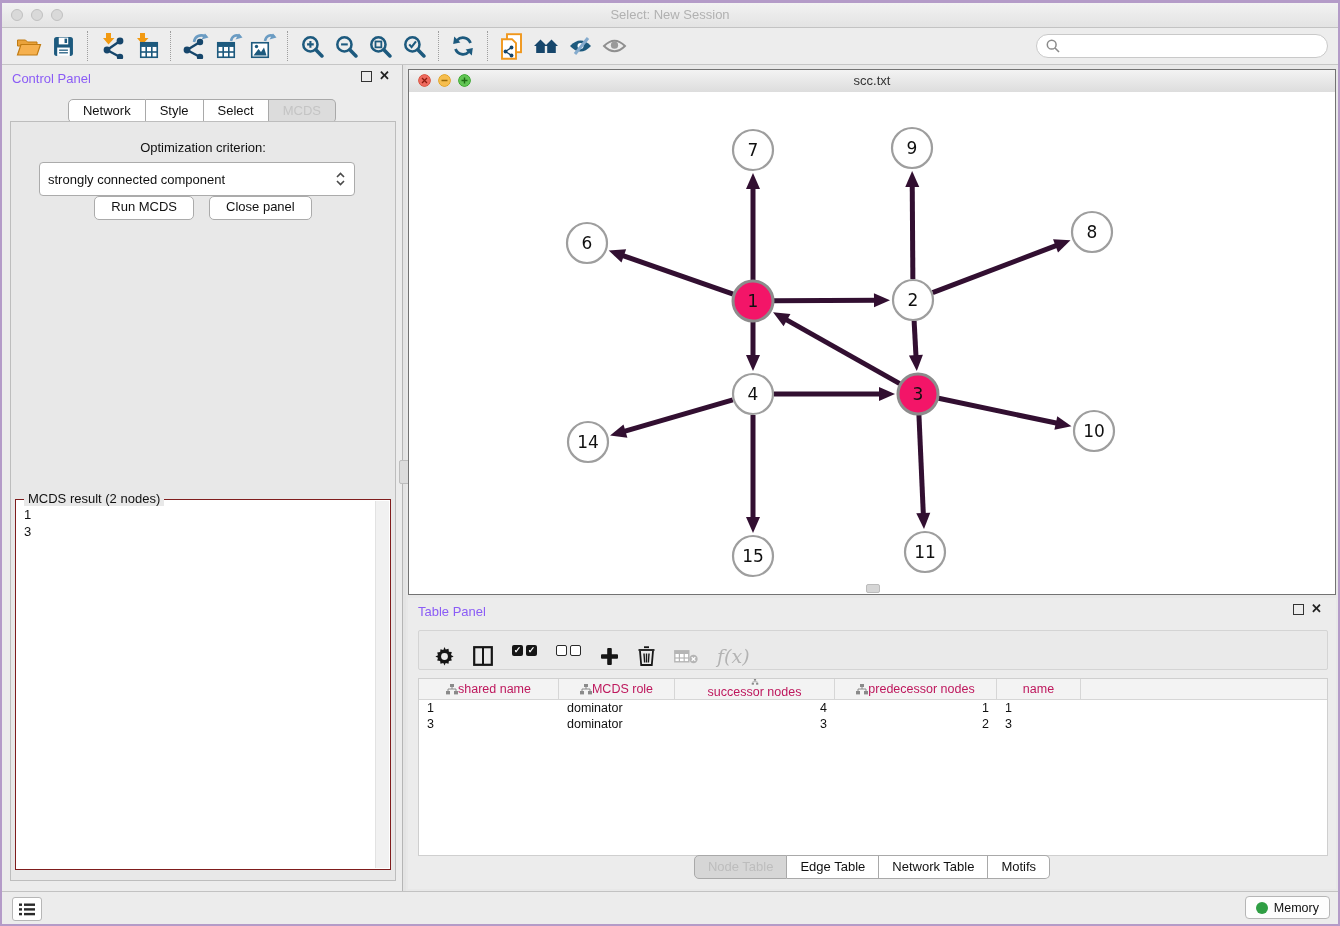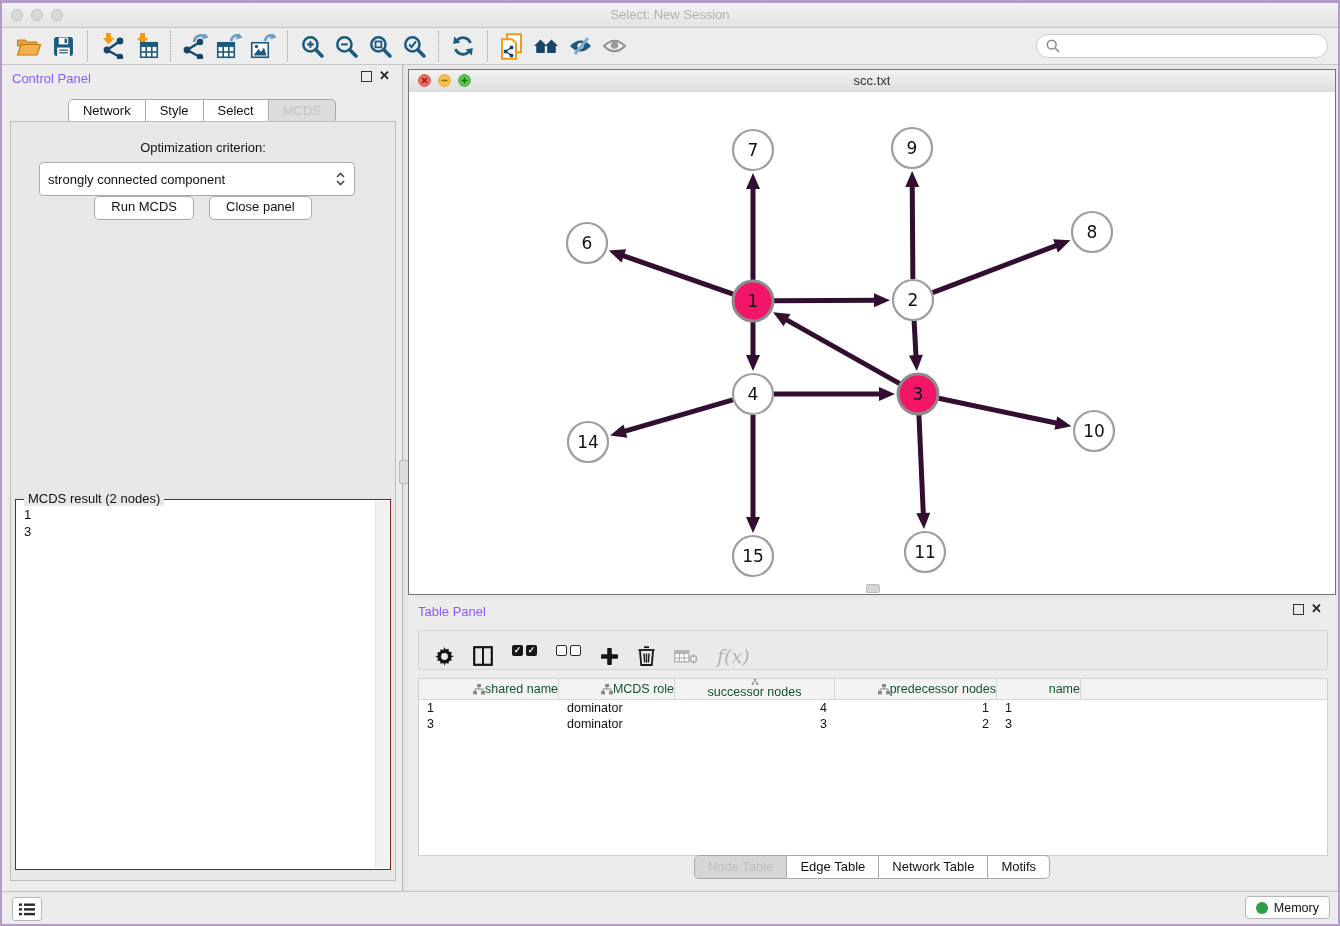--- a/index.html
+++ b/index.html
@@ -68,21 +68,21 @@
   .tp-toolbar{position:absolute;left:10px;right:8px;top:32px;height:40px;background:#eaeaea;border:1px solid #d4d4d4;border-radius:2px;display:flex;align-items:center;gap:19px;padding:0 16px;box-sizing:border-box;}
   .tp-icon{display:flex;align-items:center;justify-content:center;margin-top:12px;}
   .chk-pair{display:flex;gap:3px;}
   .chk{width:11px;height:11px;border-radius:2px;box-sizing:border-box;}
   .chk.on{background:#161616;color:#fff;font-size:9px;line-height:11px;text-align:center;font-weight:bold;}
   .chk.off{border:1.6px solid #2a2a2a;background:#fff;}
   .fx{font-family:"DejaVu Serif",serif;font-style:italic;font-size:19px;color:#b3b3b3;}
 
   .tbl{position:absolute;left:10px;right:8px;top:80px;height:176px;background:#fff;border:1px solid #cfcfcf;overflow:hidden;}
   .tbl-head{display:flex;background:#f3f3f3;border-bottom:1px solid #d6d6d6;height:20px;}
-  .th{display:flex;align-items:center;justify-content:flex-end;font-size:12.5px;color:#14532d;border-right:1px solid #d6d6d6;box-sizing:border-box;height:20px;}
+  .th{display:flex;align-items:center;justify-content:center;font-size:12.5px;color:#be185d;border-right:1px solid #d6d6d6;box-sizing:border-box;height:20px;}
   .tr{display:flex;height:16px;}
   .td{font-size:12.5px;color:#111;padding:0 8px;box-sizing:border-box;line-height:16px;}
 
   .tp-tabs{bottom:10px;}
   .tab2{height:22px;line-height:22px;padding:0 13px;font-size:13px;background:#fff;border:1px solid #a9a9a9;border-left:none;color:#111;}
   .tab2:first-child{border-left:1px solid #a9a9a9;border-radius:5px 0 0 5px;}
   .tab2:last-child{border-radius:0 5px 5px 0;}
   .tab2.active{background:#d6d6d6;color:#bdbdbd;}
 
   

